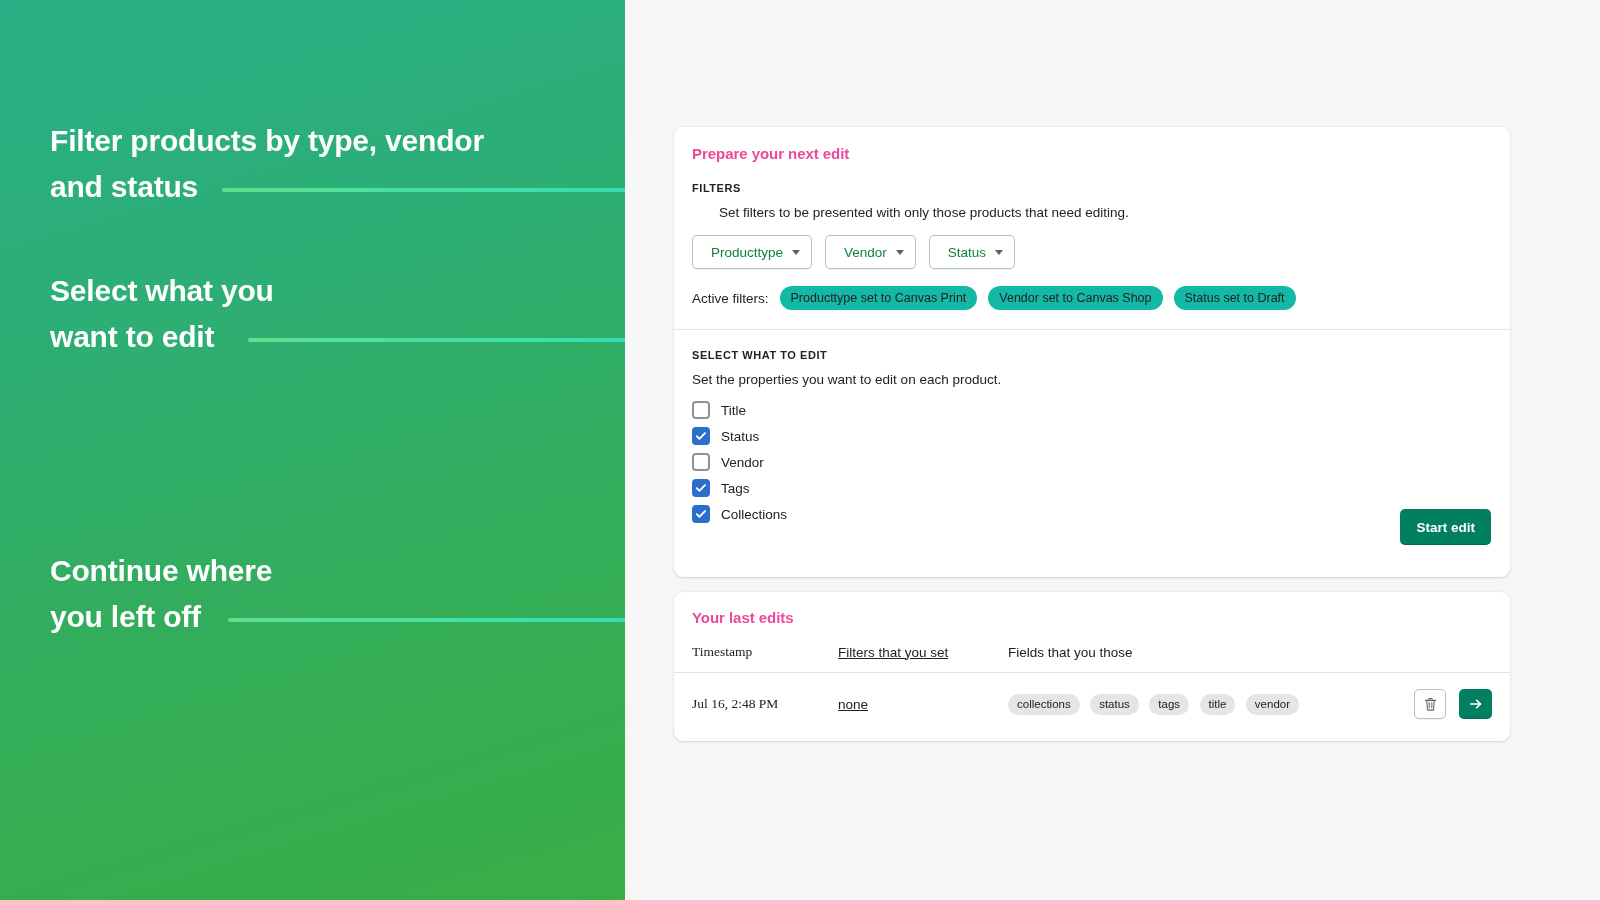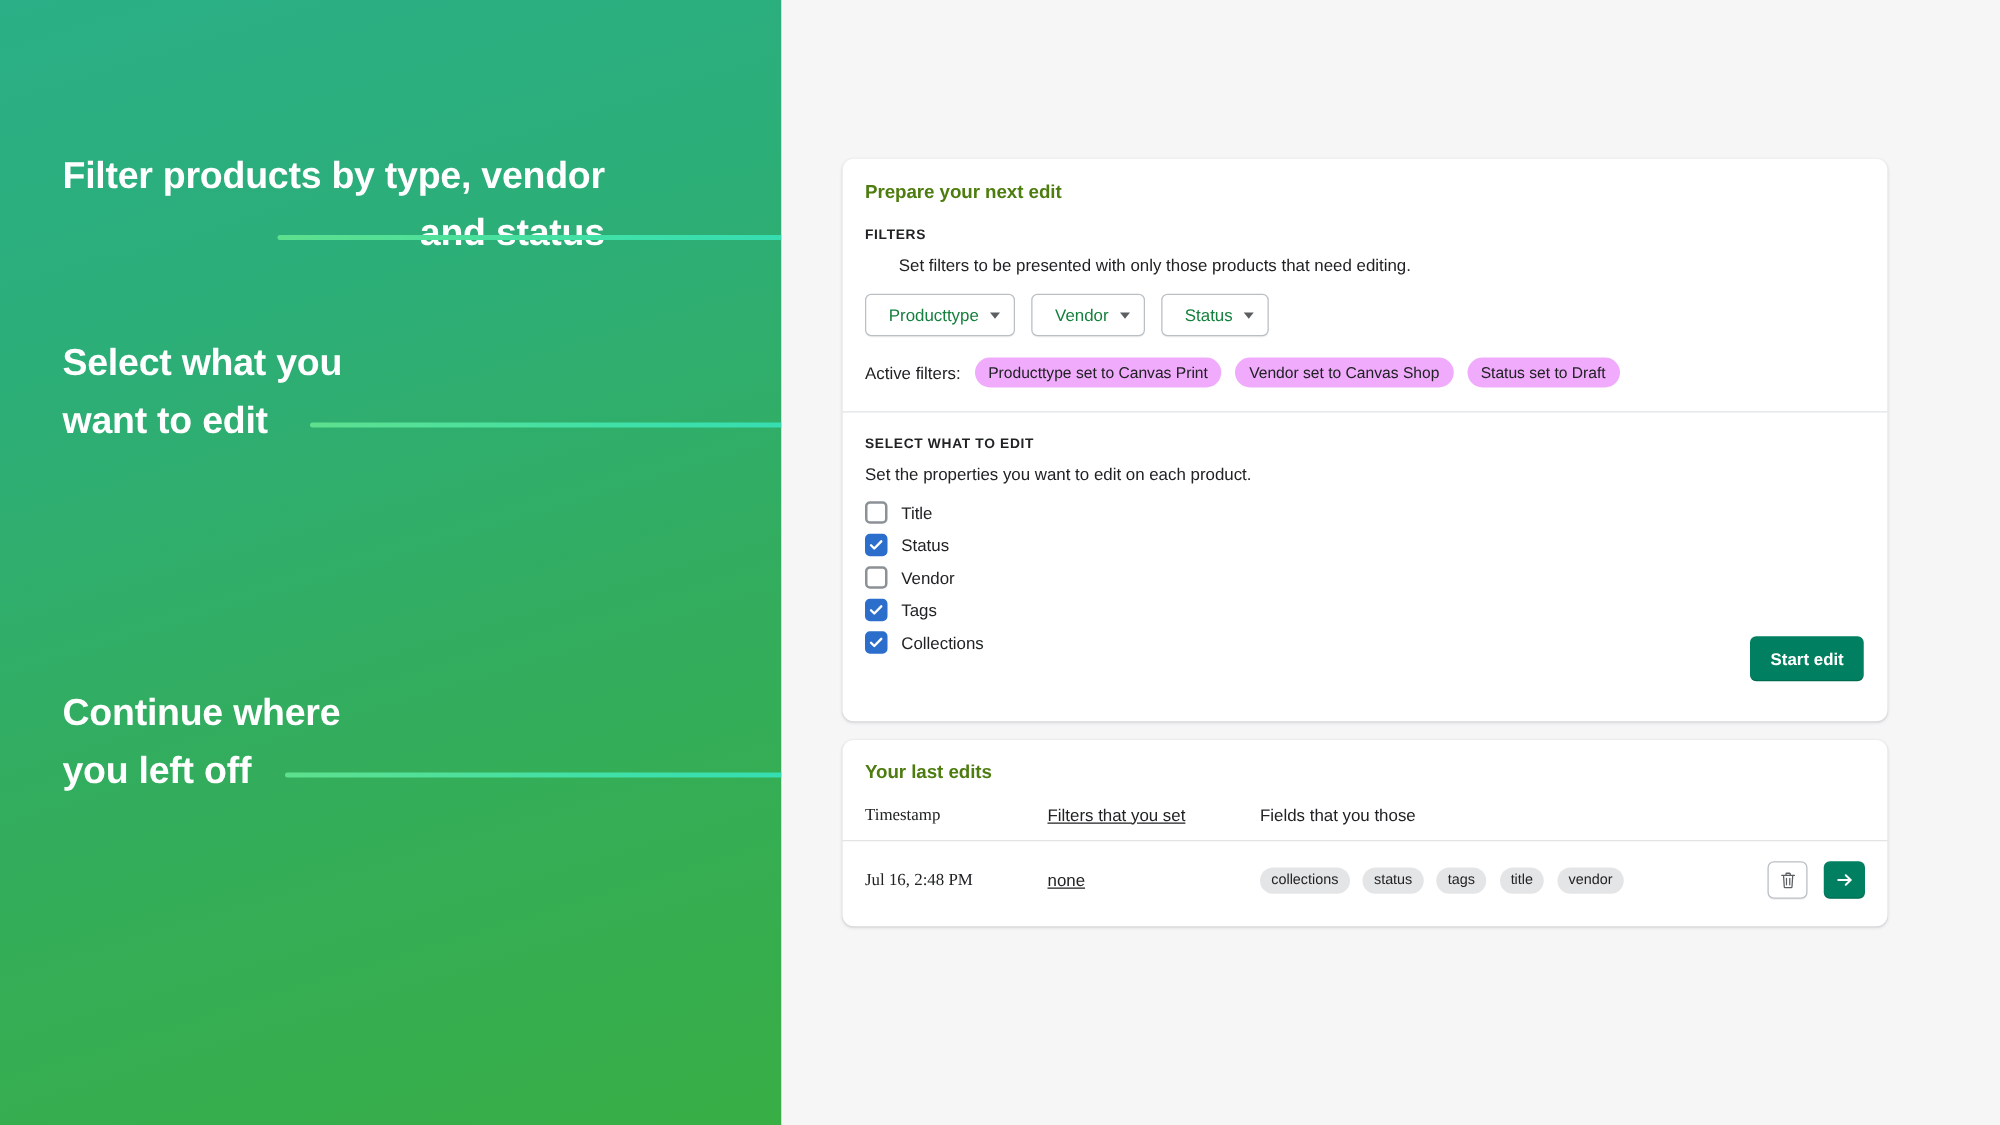--- a/index.html
+++ b/index.html
@@ -20,21 +20,21 @@
   .promo-block { position: absolute; left: 50px; }
   .promo-block h2 {
     color: #ffffff;
     font-size: 30px;
     font-weight: bold;
     line-height: 46px;
     letter-spacing: -0.2px;
     white-space: nowrap;
   }
   .promo-block .line2 { position: relative; display: inline-block; }
-  .b1 { top: 118px; text-align: right; }
+  .b1 { top: 118px; }
   .b2 { top: 268px; }
   .b3 { top: 548px; }
 
   
   .connector {
     position: absolute; height: 4px; border-radius: 2px;
     background: linear-gradient(90deg, #5ee08e 0%, #3fe0a9 60%, #32dcb4 100%);
   }
   .c1 { left: 222px; top: 188px; width: 456px; }
   .c2 { left: 248px; top: 338px; width: 430px; }
@@ -44,21 +44,21 @@
   .card {
     position: absolute;
     background: #ffffff;
     border-radius: 9px;
     box-shadow: 0 0 0 1px rgba(0,0,0,0.02), 0 1px 3px rgba(22,29,37,0.10), 0 1px 1px rgba(0,0,0,0.04);
   }
   #card-prepare { left: 674px; top: 127px; width: 836px; height: 450px; }
   #card-lastedits { left: 674px; top: 592px; width: 836px; height: 149px; }
 
   .card-title {
-    font-size: 15px; font-weight: bold; color: #4d7c0f;
+    font-size: 15px; font-weight: bold; color: #ec4899;
     letter-spacing: -0.05px;
   }
 
   .section { padding: 0 18px; }
   .sec-label {
     font-size: 11px; font-weight: bold; color: #202223;
     letter-spacing: 0.55px; text-transform: uppercase;
   }
   .sec-desc { font-size: 13.5px; color: #202223; }
 
@@ -78,21 +78,21 @@
   }
   .caret { width: 0; height: 0; border-left: 4.5px solid transparent;
            border-right: 4.5px solid transparent; border-top: 5px solid #5c5f62; }
 
   
   .active-row { display: flex; align-items: center; gap: 11px; }
   .active-lbl { font-size: 13.5px; color: #202223; }
   .chip {
     display: inline-flex; align-items: center;
     height: 24px; padding: 0 11px;
-    background: #f0abfc; border-radius: 12px;
+    background: #14b8a6; border-radius: 12px;
     font-size: 12.5px; color: #202223; white-space: nowrap;
   }
 
   
   .cb-list { display: flex; flex-direction: column; gap: 8px; }
   .cb-item { display: flex; align-items: center; gap: 11px; cursor: pointer; }
   .cb-box {
     width: 18px; height: 18px; border-radius: 4px;
     border: 2px solid #8c9196; background: #ffffff;
     display: flex; align-items: center; justify-content: center; flex: none;

